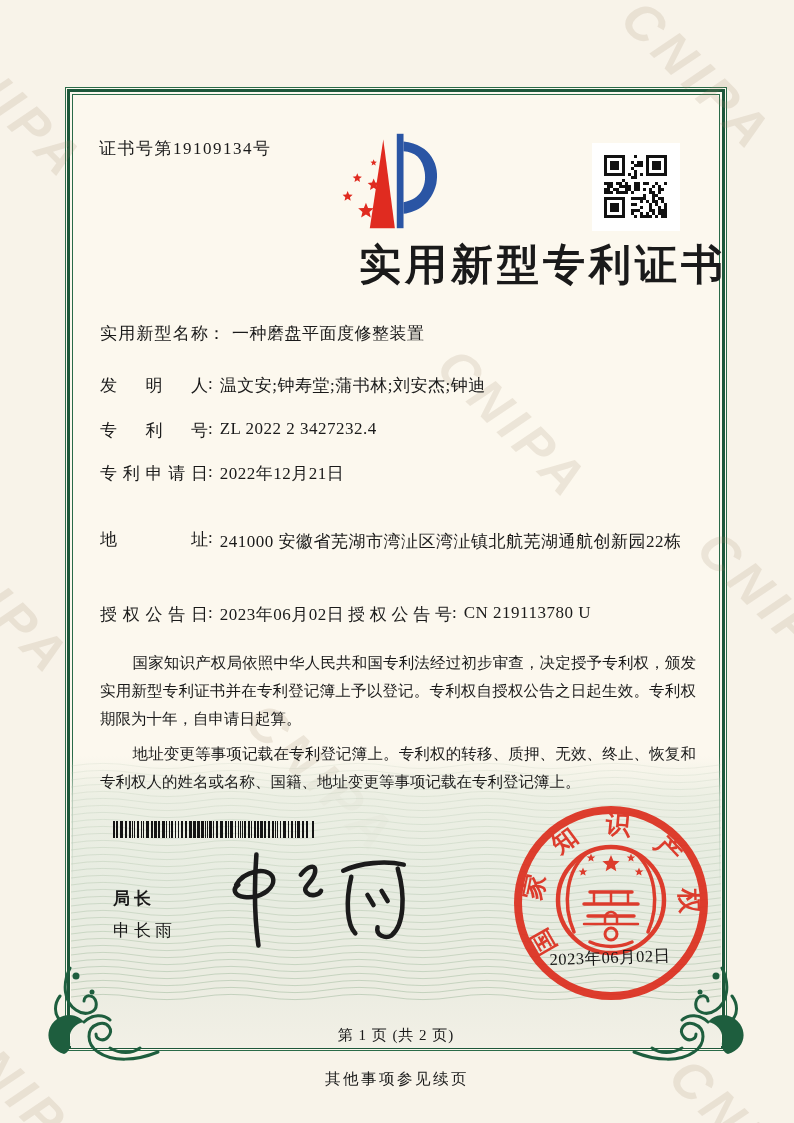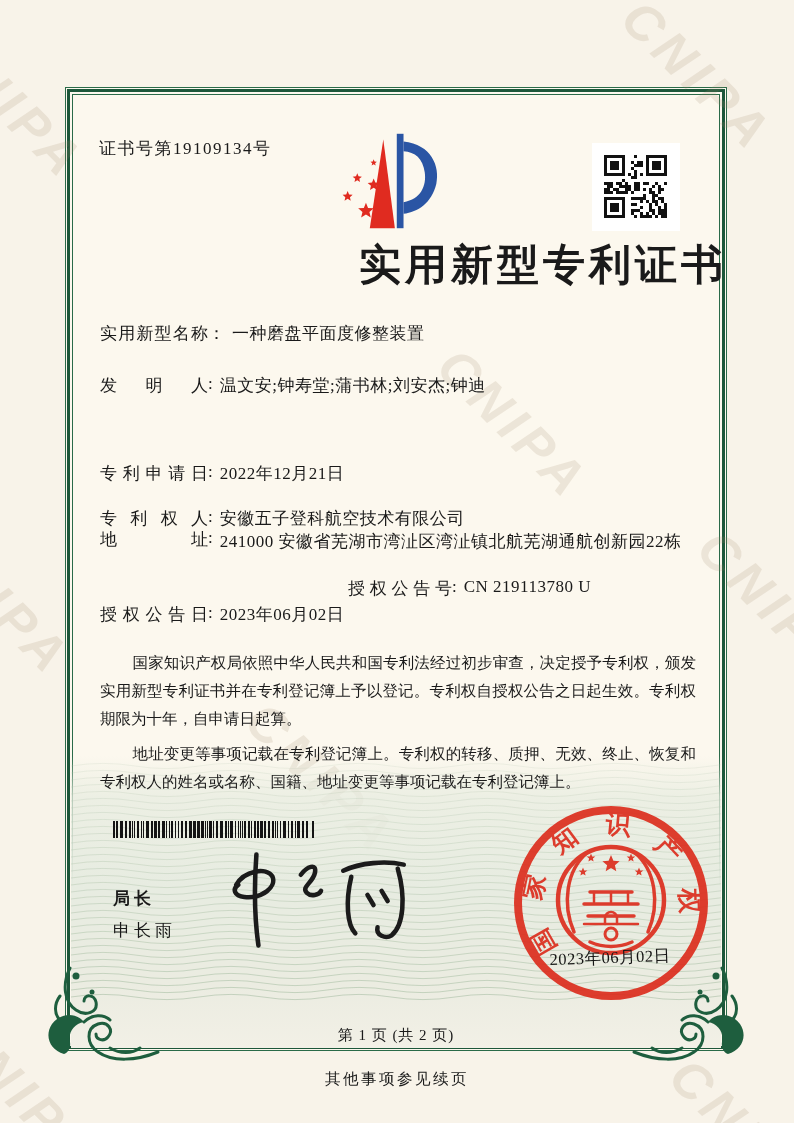--- a/index.html
+++ b/index.html
@@ -362,33 +362,33 @@
   </div>
 
   <div class="title">实用新型专利证书</div>
 
   <div class="row" style="top:322px">
     <span class="lbl">实用新型名称</span><span class="col">：</span><span class="val">一种磨盘平面度修整装置</span>
   </div>
   <div class="row" style="top:374px">
     <span class="lbl">发明人</span><span class="col">:</span><span class="val">温文安;钟寿堂;蒲书林;刘安杰;钟迪</span>
   </div>
+  <div class="row" style="top:419px">
+    <span class="lbl">专利号</span><span class="col">:</span><span class="val">ZL 2022 2 3427232.4</span>
+  </div>
   <div class="row" style="top:462px">
     <span class="lbl">专利申请日</span><span class="col">:</span><span class="val">2022年12月21日</span>
   </div>
-  <div class="row" style="top:507px">
-    <span class="lbl">专利权人</span><span class="col">:</span><span class="val">安徽五子登科航空技术有限公司</span>
-  </div>
   <div class="row addr" style="top:528px">
     <span class="lbl">地址</span><span class="col">:</span><span class="val">241000 安徽省芜湖市湾沚区湾沚镇北航芜湖通航创新园22栋</span>
   </div>
   <div class="row" style="top:603px">
     <span class="lbl">授权公告日</span><span class="col">:</span><span class="val">2023年06月02日</span>
   </div>
-  <div class="row pair2" style="top:577px">
+  <div class="row pair2" style="top:603px">
     <span class="lbl">授权公告号</span><span class="col">:</span><span class="val">CN 219113780 U</span>
   </div>
 
   <div class="paras">
     <p>国家知识产权局依照中华人民共和国专利法经过初步审查，决定授予专利权，颁发实用新型专利证书并在专利登记簿上予以登记。专利权自授权公告之日起生效。专利权期限为十年，自申请日起算。</p>
     <p>地址变更等事项记载在专利登记簿上。专利权的转移、质押、无效、终止、恢复和专利权人的姓名或名称、国籍、地址变更等事项记载在专利登记簿上。</p>
   </div>
 
   <svg id="barcode" class="barcode" width="202" height="17" viewBox="0 0 202 17">
       <rect x="0" y="0" width="2" height="17" fill="#141414"></rect>

